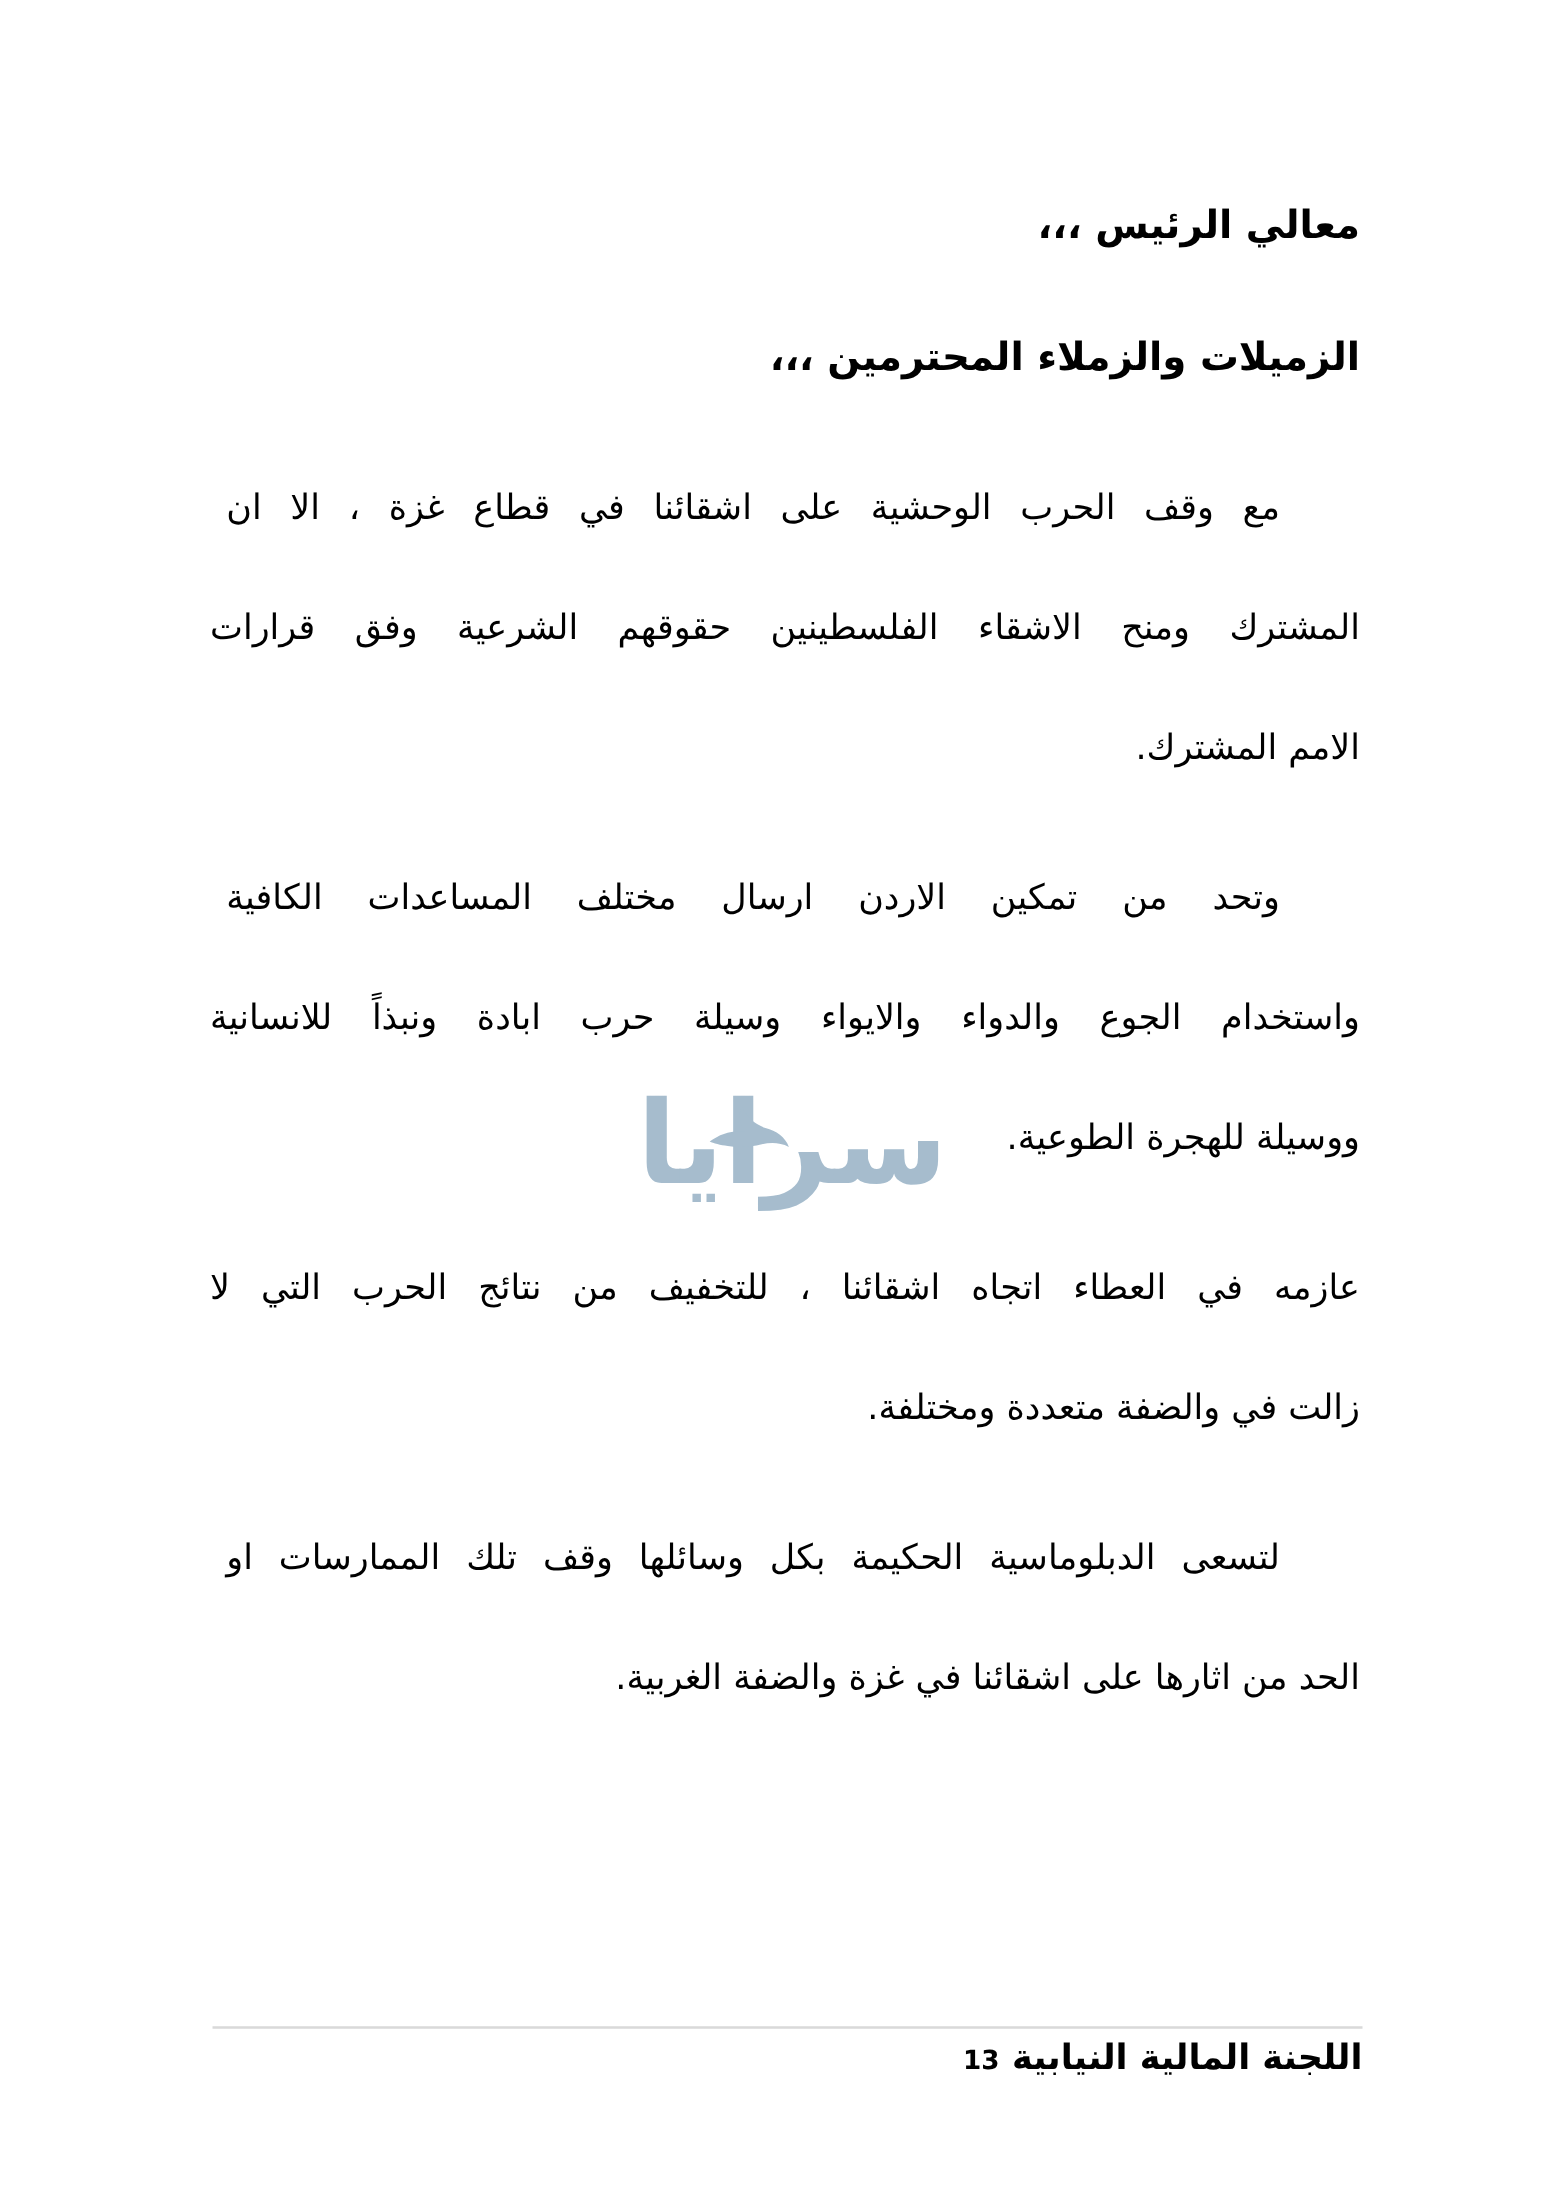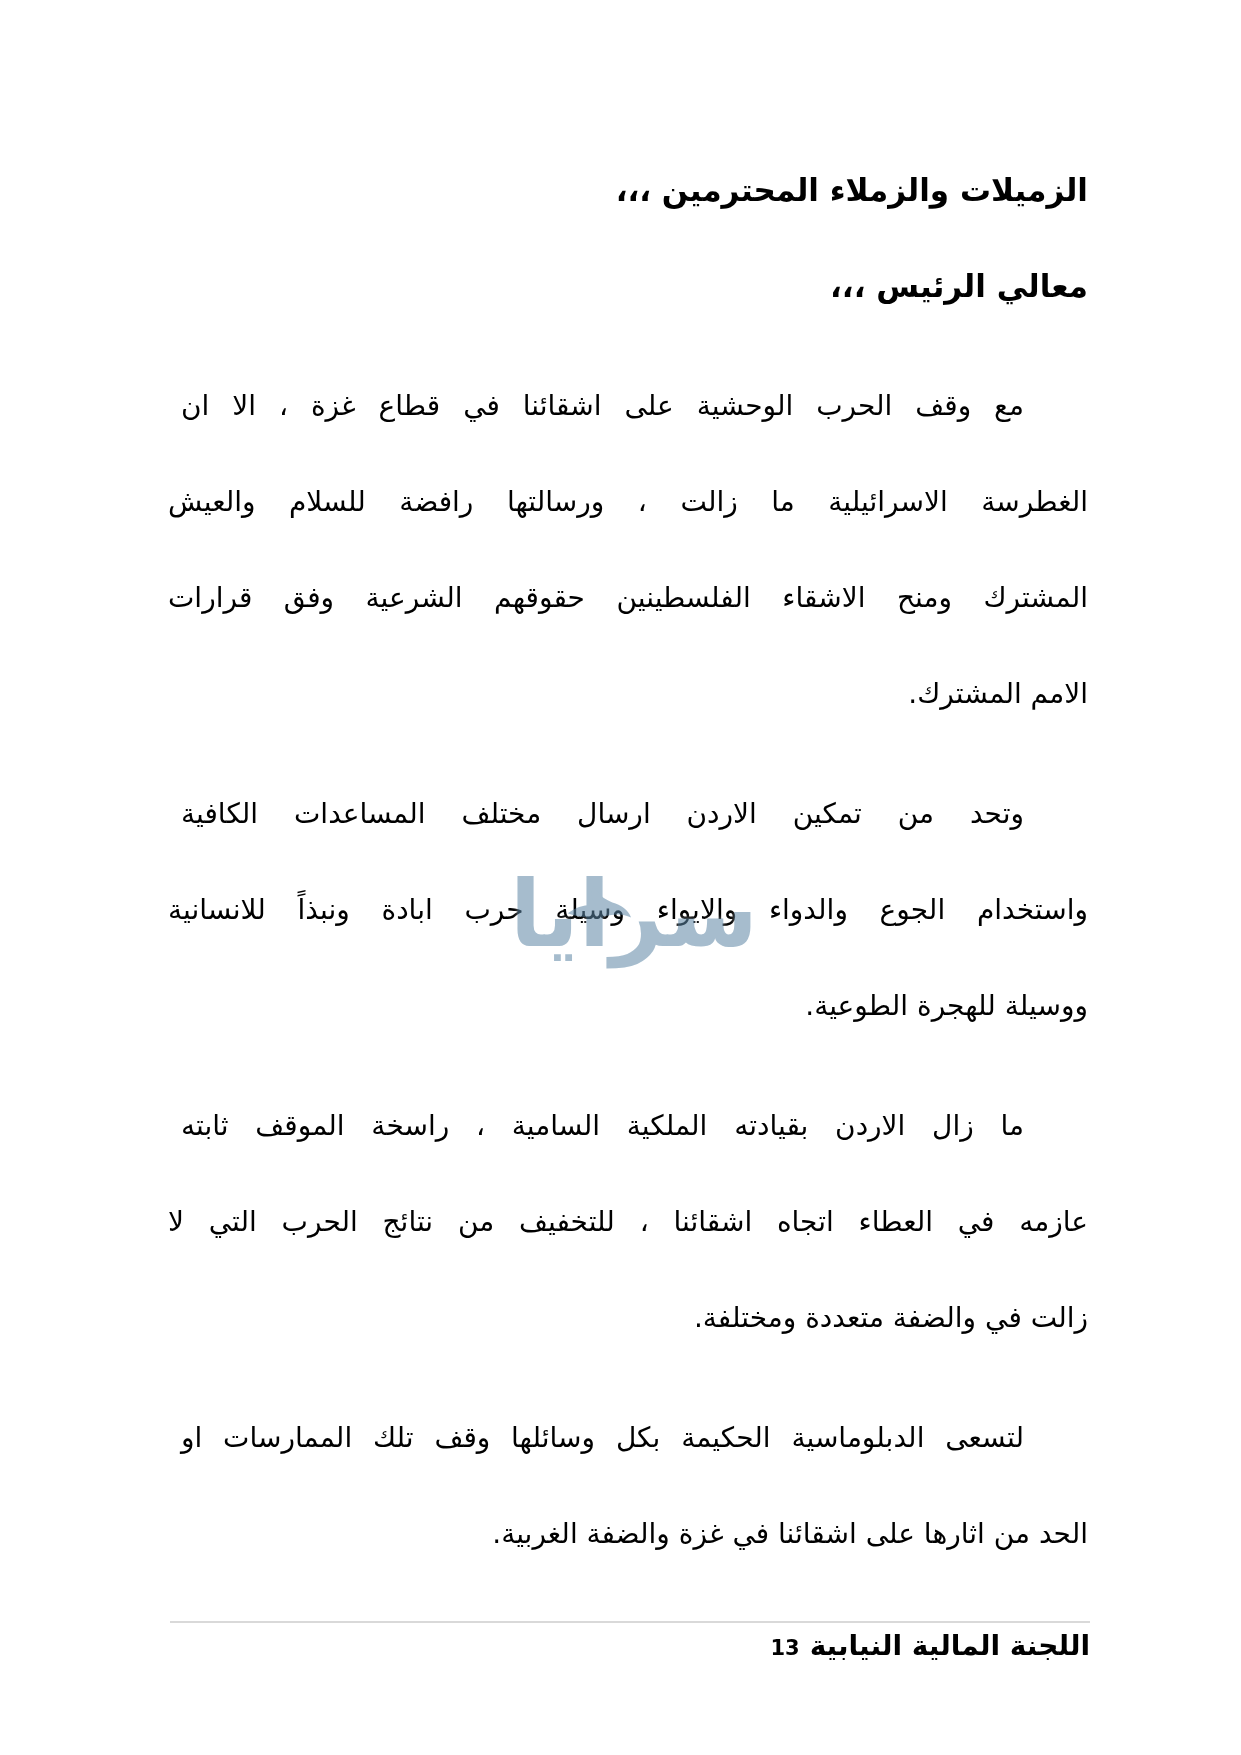--- a/index.html
+++ b/index.html
@@ -89,38 +89,36 @@
 
   <div class="watermark">
     <span class="wm-text">سرايا</span>
     <svg class="wm-bird" viewBox="0 0 100 60" xmlns="http://www.w3.org/2000/svg">
       <path d="M8,40 C20,31 34,27 47,29 C41,19 39,10 44,2 C50,13 58,21 70,25 C82,28 92,35 96,46 C86,41 76,41 66,43 C54,46 40,47 28,45 C20,44 12,42 8,40 Z"></path>
     </svg>
   </div>
 
   <main class="content">
 
+    <h1 class="heading">معالي الرئيس ،،،</h1>
     <h1 class="heading second">الزميلات والزملاء المحترمين ،،،</h1>
-    <h1 class="heading">معالي الرئيس ،،،</h1>
 
     <section class="para">
       <div class="line indent">مع وقف الحرب الوحشية على اشقائنا في قطاع غزة ، الا ان</div>
-      <div class="line">الغطرسة الاسرائيلية ما زالت ، ورسالتها رافضة للسلام والعيش</div>
       <div class="line">المشترك ومنح الاشقاء الفلسطينين حقوقهم الشرعية وفق قرارات</div>
       <div class="line end">الامم المشترك.</div>
     </section>
 
     <section class="para">
       <div class="line indent">وتحد من تمكين الاردن ارسال مختلف المساعدات الكافية</div>
       <div class="line">واستخدام الجوع والدواء والايواء وسيلة حرب ابادة ونبذاً للانسانية</div>
       <div class="line end">ووسيلة للهجرة الطوعية.</div>
     </section>
 
     <section class="para">
-      <div class="line indent">ما زال الاردن بقيادته الملكية السامية ، راسخة الموقف ثابته</div>
       <div class="line">عازمه في العطاء اتجاه اشقائنا ، للتخفيف من نتائج الحرب التي لا</div>
       <div class="line end">زالت في والضفة متعددة ومختلفة.</div>
     </section>
 
     <section class="para">
       <div class="line indent">لتسعى الدبلوماسية الحكيمة بكل وسائلها وقف تلك الممارسات او</div>
       <div class="line end">الحد من اثارها على اشقائنا في غزة والضفة الغربية.</div>
     </section>
 
   </main>

